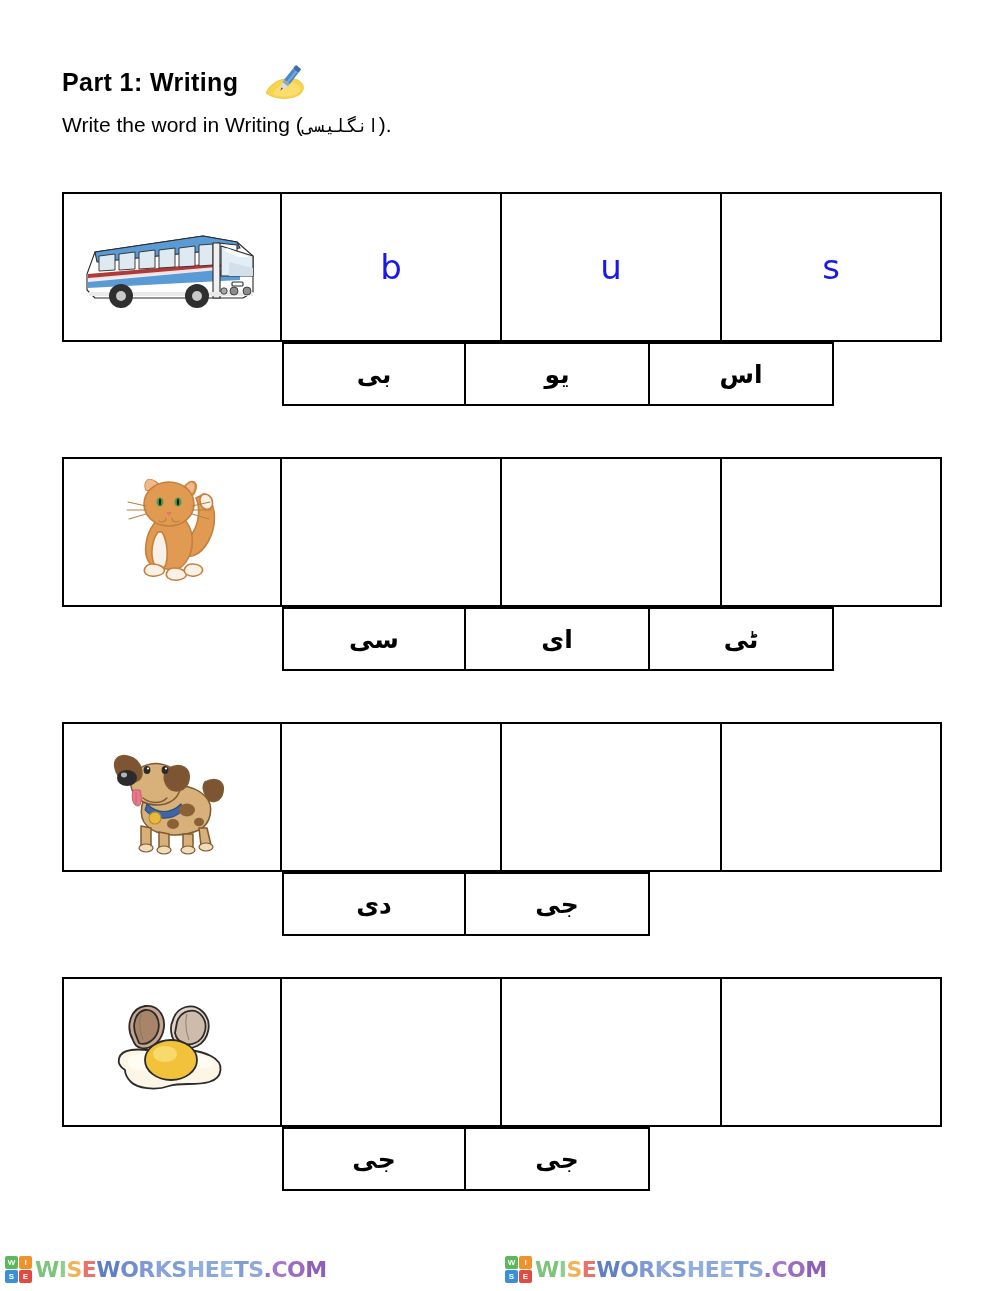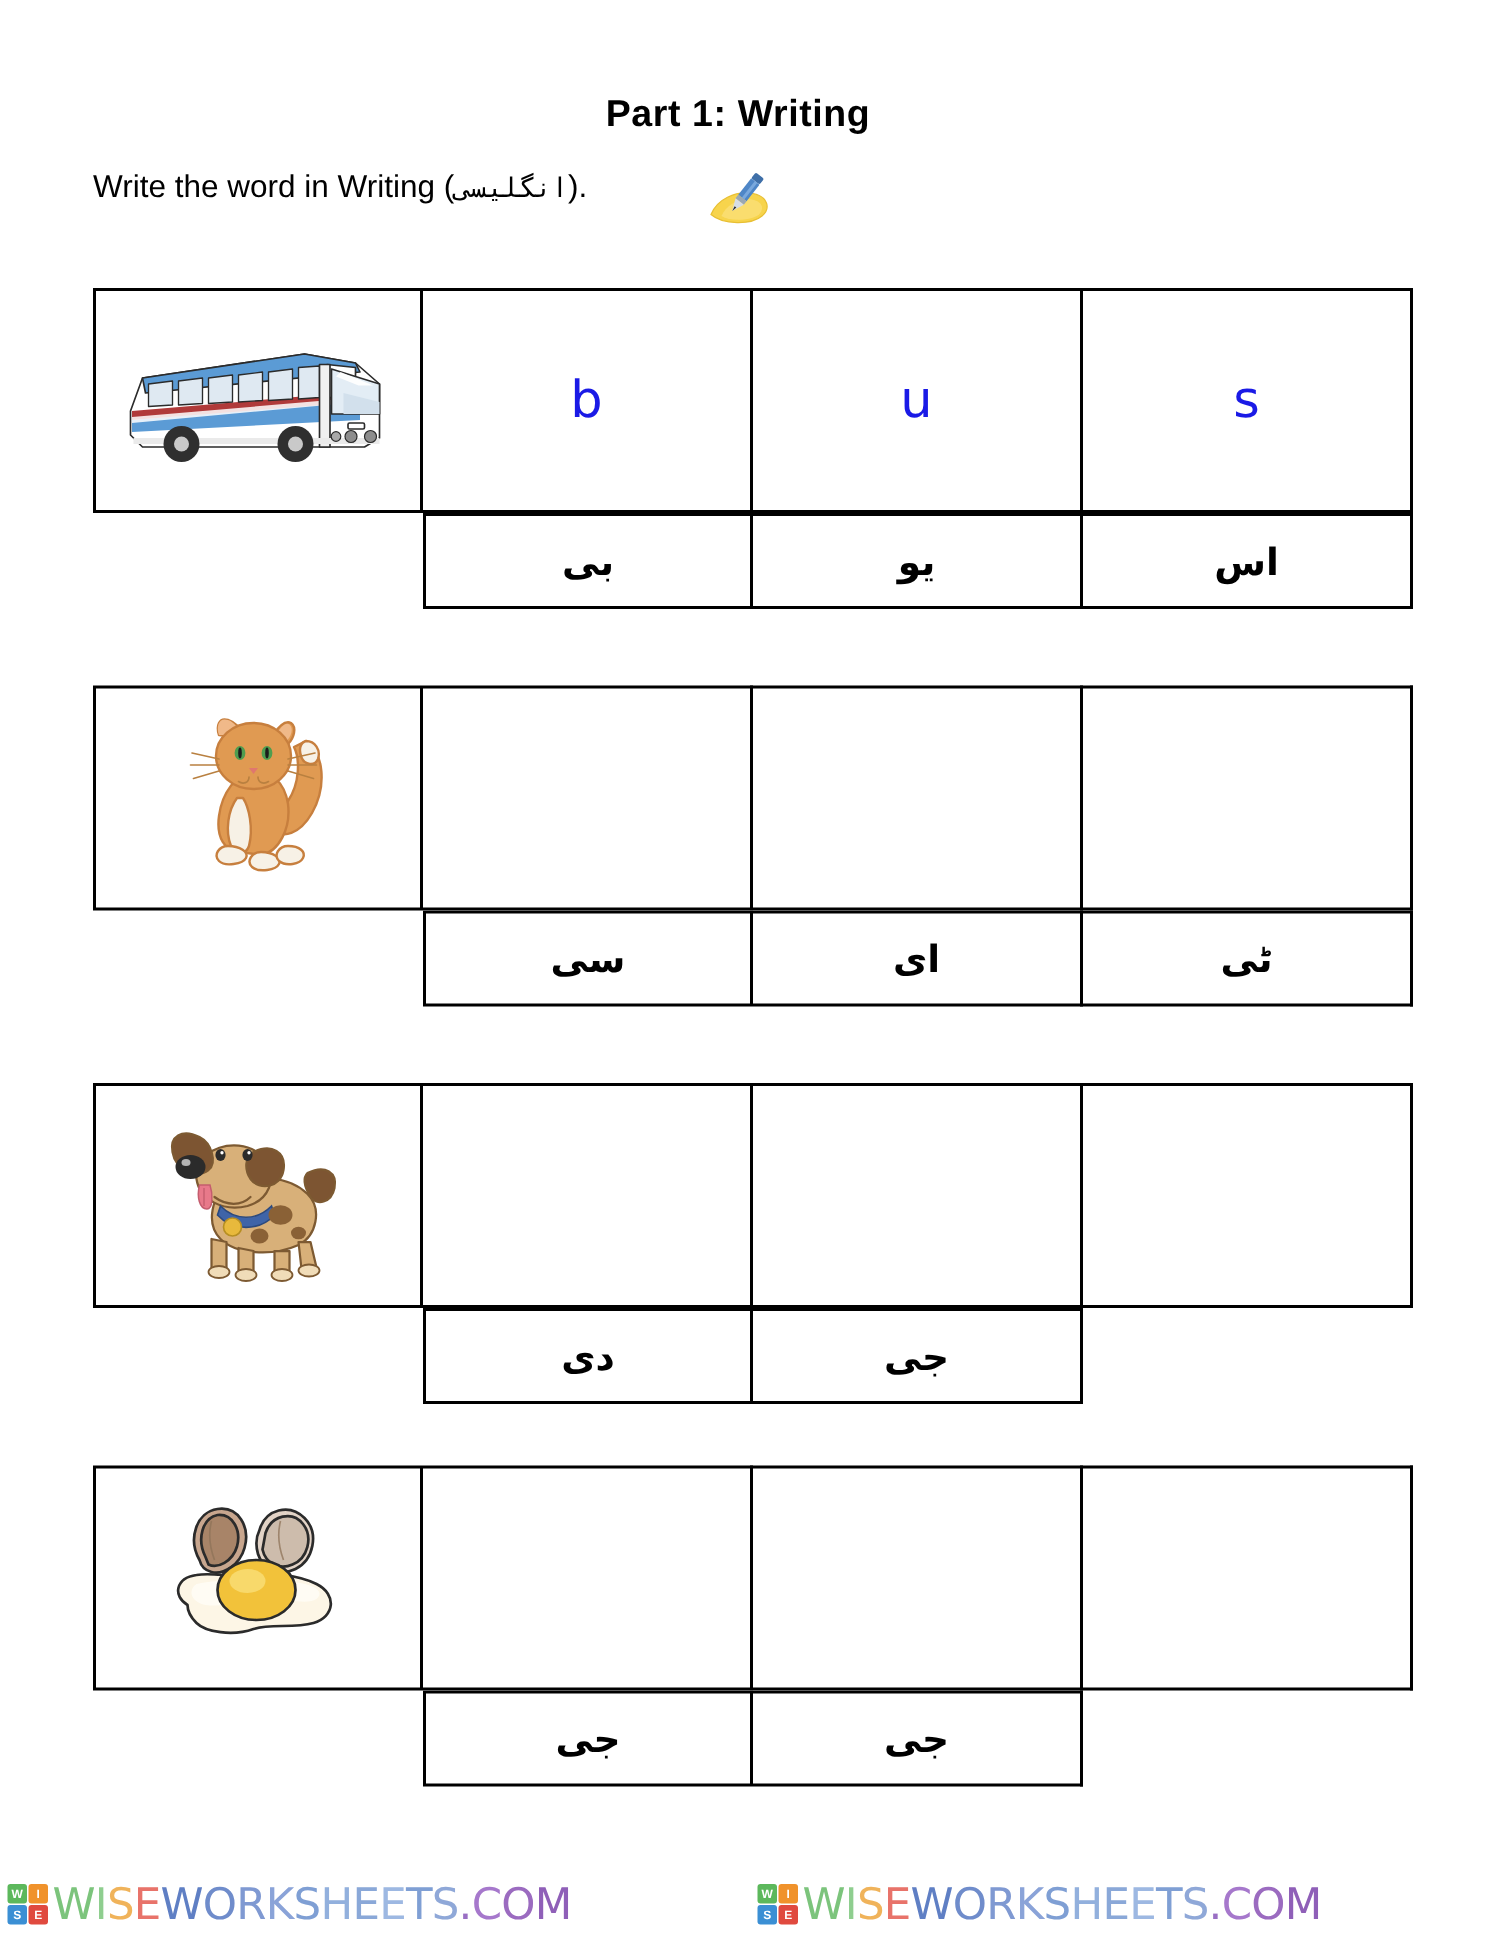--- a/index.html
+++ b/index.html
@@ -12,21 +12,21 @@
     font-family: "Liberation Sans", sans-serif;
     position: relative;
     overflow: hidden;
   }
 
   .page { position: relative; width: 1000px; height: 1291px; }
 
   
   .header { position: absolute; left: 62px; top: 62px; width: 860px; }
 
-  .title-row { display: flex; align-items: center; gap: 22px; height: 40px; flex-direction: column; }
+  .title-row { display: flex; align-items: center; gap: 22px; height: 40px; }
   .title-text {
     font-size: 25px;
     font-weight: bold;
     color: #000000;
     letter-spacing: 0.4px;
     white-space: nowrap;
   }
   .pen-icon { width: 48px; height: 38px; display: block; flex: 0 0 auto; }
 
   .subtitle {
@@ -77,21 +77,21 @@
   .letter-en {
     font-size: 34px;
     color: #1a1ae6;
     font-family: "DejaVu Sans", sans-serif;
     line-height: 1;
   }
 
   
   .trow-bottom { padding-left: 220px; }
   .cell-urdu {
-    width: 220px;
+    width: 184px;
     height: 64px;
     border: 2px solid #000000;
     border-left: none;
     display: flex;
     align-items: center;
     justify-content: center;
     background: #ffffff;
     flex: 0 0 auto;
   }
   .cell-urdu:first-child { border-left: 2px solid #000000; }
@@ -134,22 +134,22 @@
     flex: 0 0 auto;
   }
   .wm-logo span {
     display: flex; align-items: center; justify-content: center;
     color: #ffffff; font-size: 8px; font-weight: bold;
     font-family: "Liberation Sans", sans-serif;
     border-radius: 2px;
   }
   .wm-text {
     font-family: "DejaVu Sans", sans-serif;
-    font-size: 29px;
-    font-weight: normal;
+    font-size: 22px;
+    font-weight: bold;
     letter-spacing: -0.5px;
     white-space: nowrap;
     line-height: 1;
   }
   .wm-text span { display: inline-block; }
 </style>
 </head>
 <body>
 
 <div class="page">

